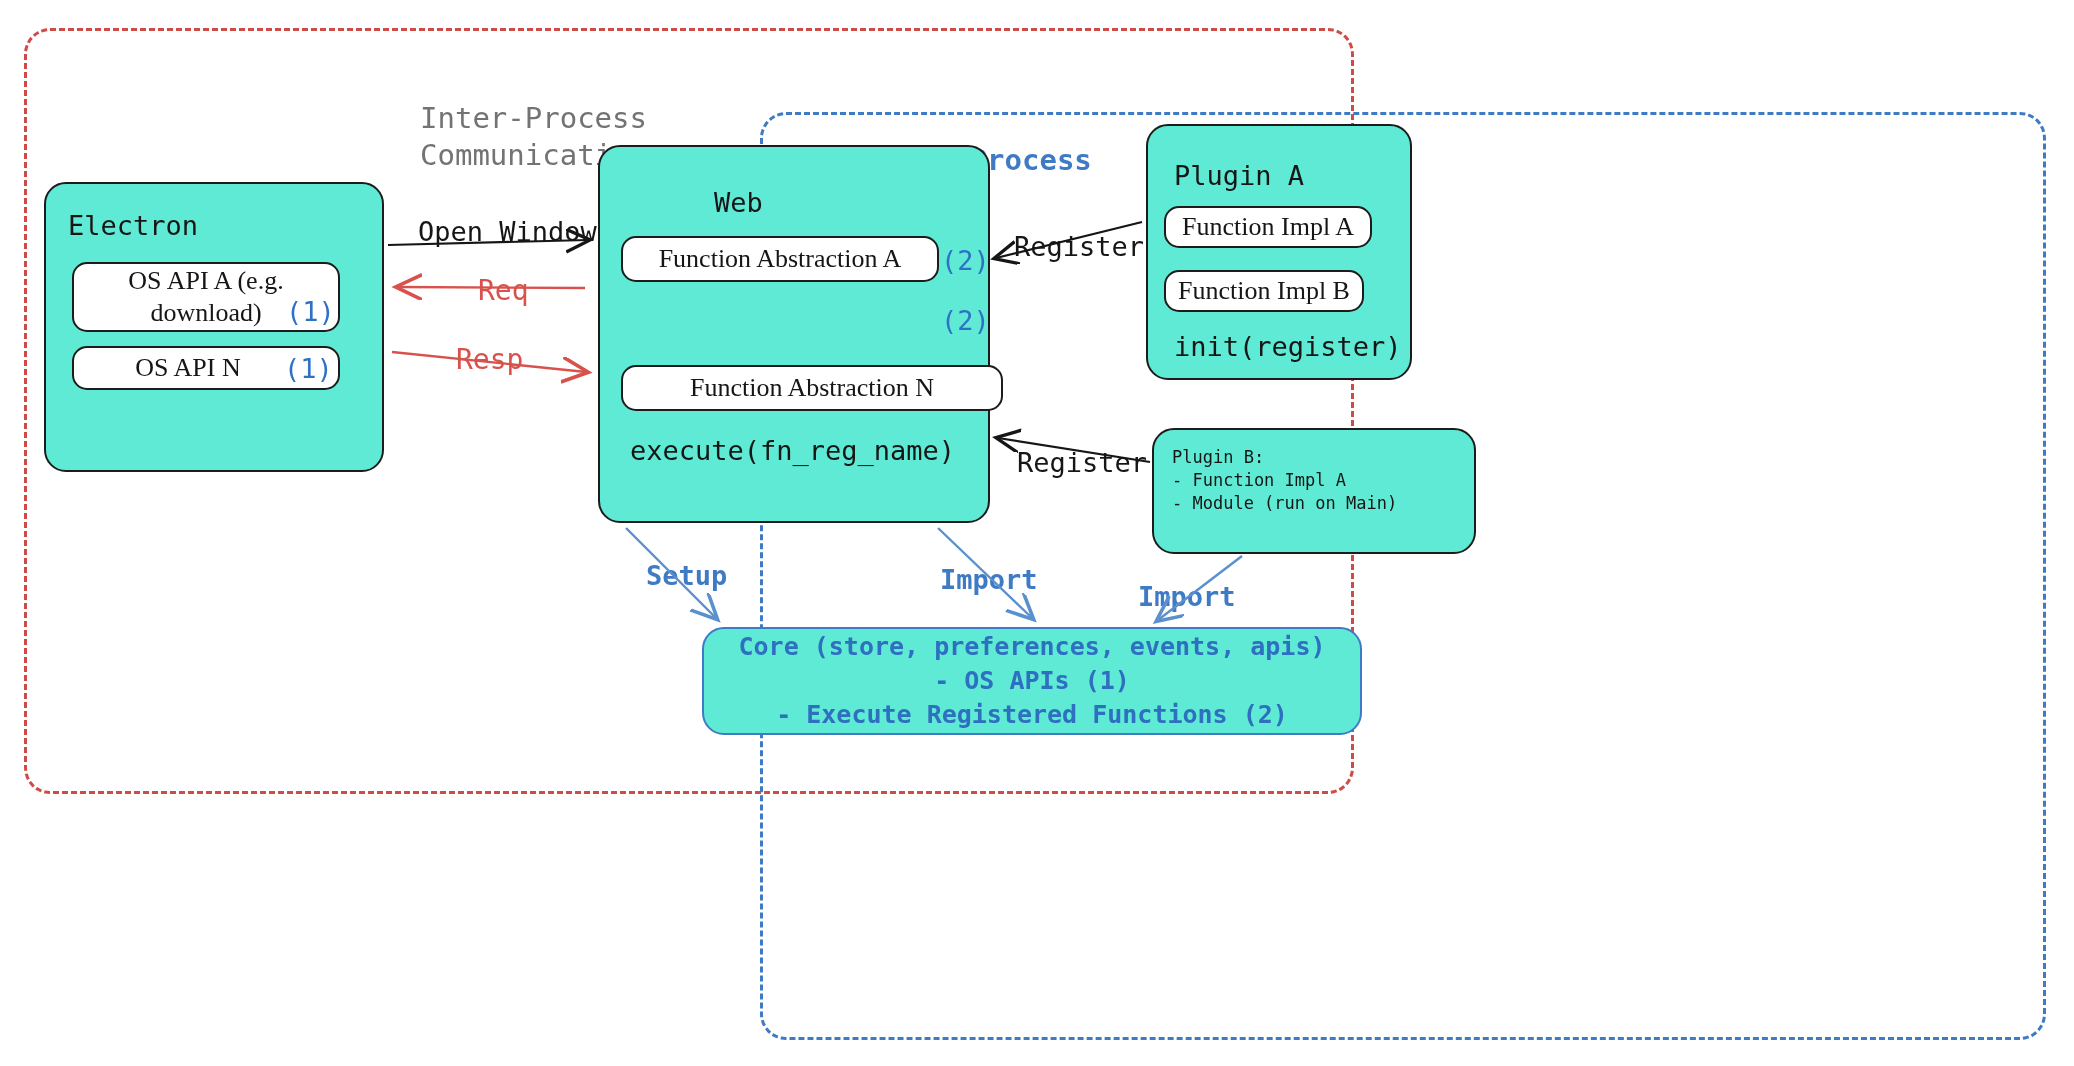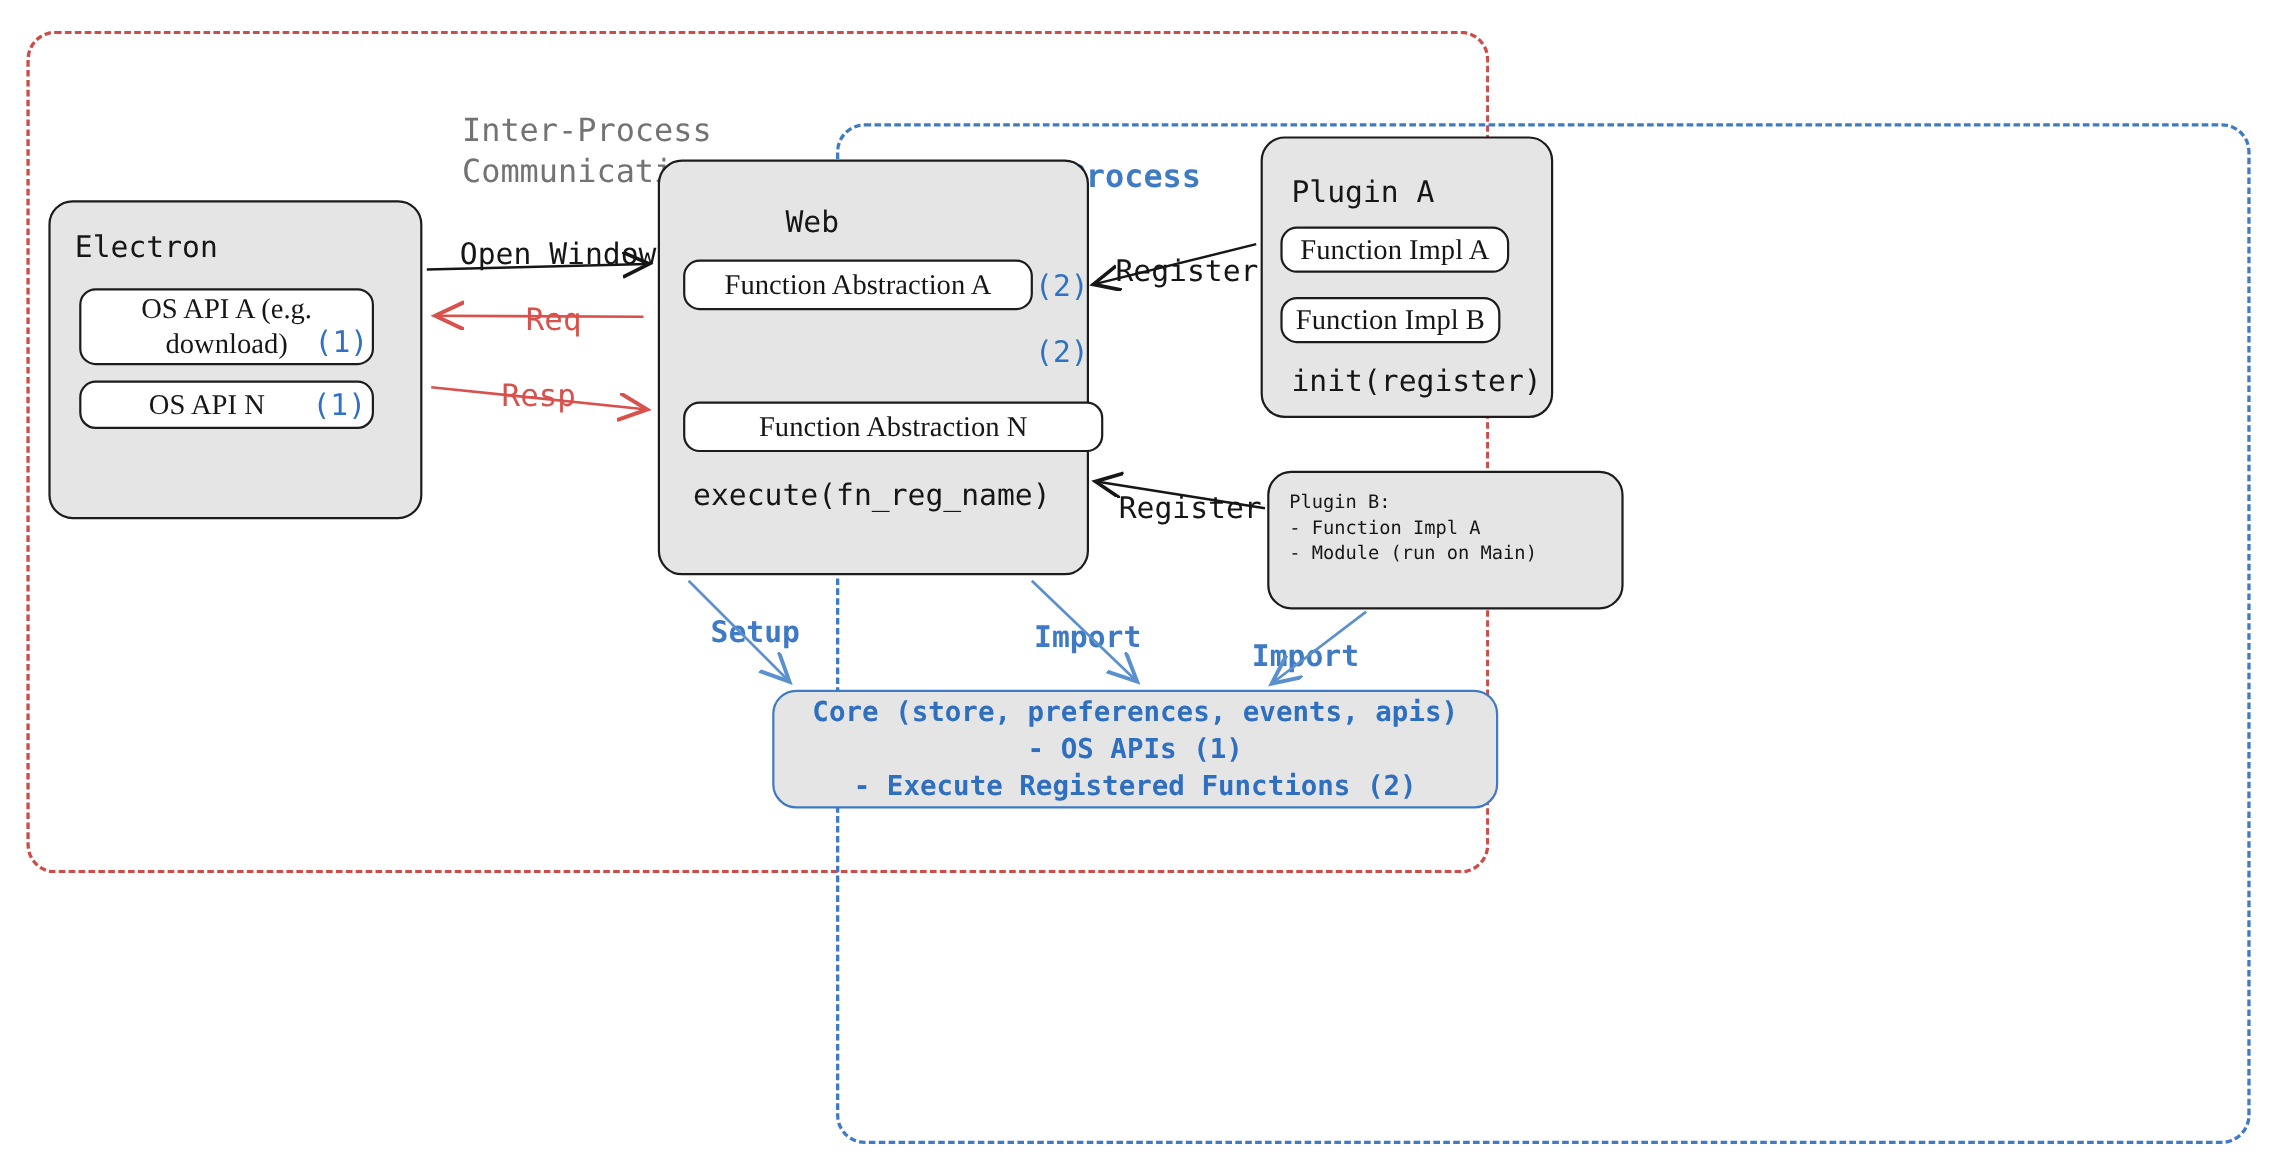--- a/index.html
+++ b/index.html
@@ -58,21 +58,21 @@
     font-size: 29px;
     color: #3f7ac5;
     font-weight: 600;
   }
   
   .box {
     position: absolute;
     box-sizing: border-box;
     border: 2.4px solid #1c1c1c;
     border-radius: 22px;
-    background: #e5e5e5;
+    background: #5eead4;
   }
   .box-title {
     position: absolute;
     font-family: "DejaVu Sans Mono", monospace;
     font-size: 27px;
     color: #161616;
     white-space: pre;
   }
   .inner-box {
     position: absolute;

